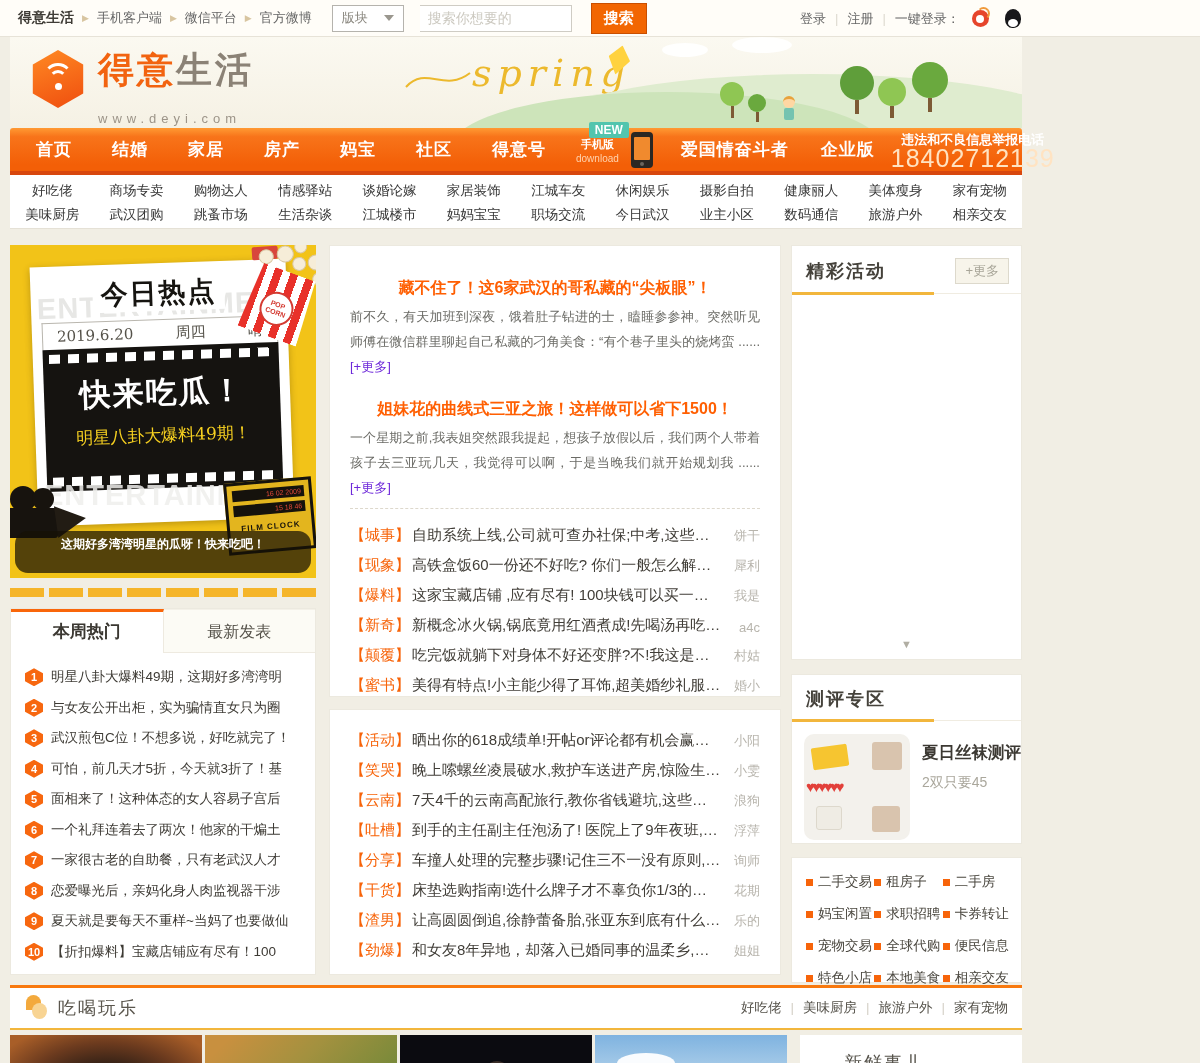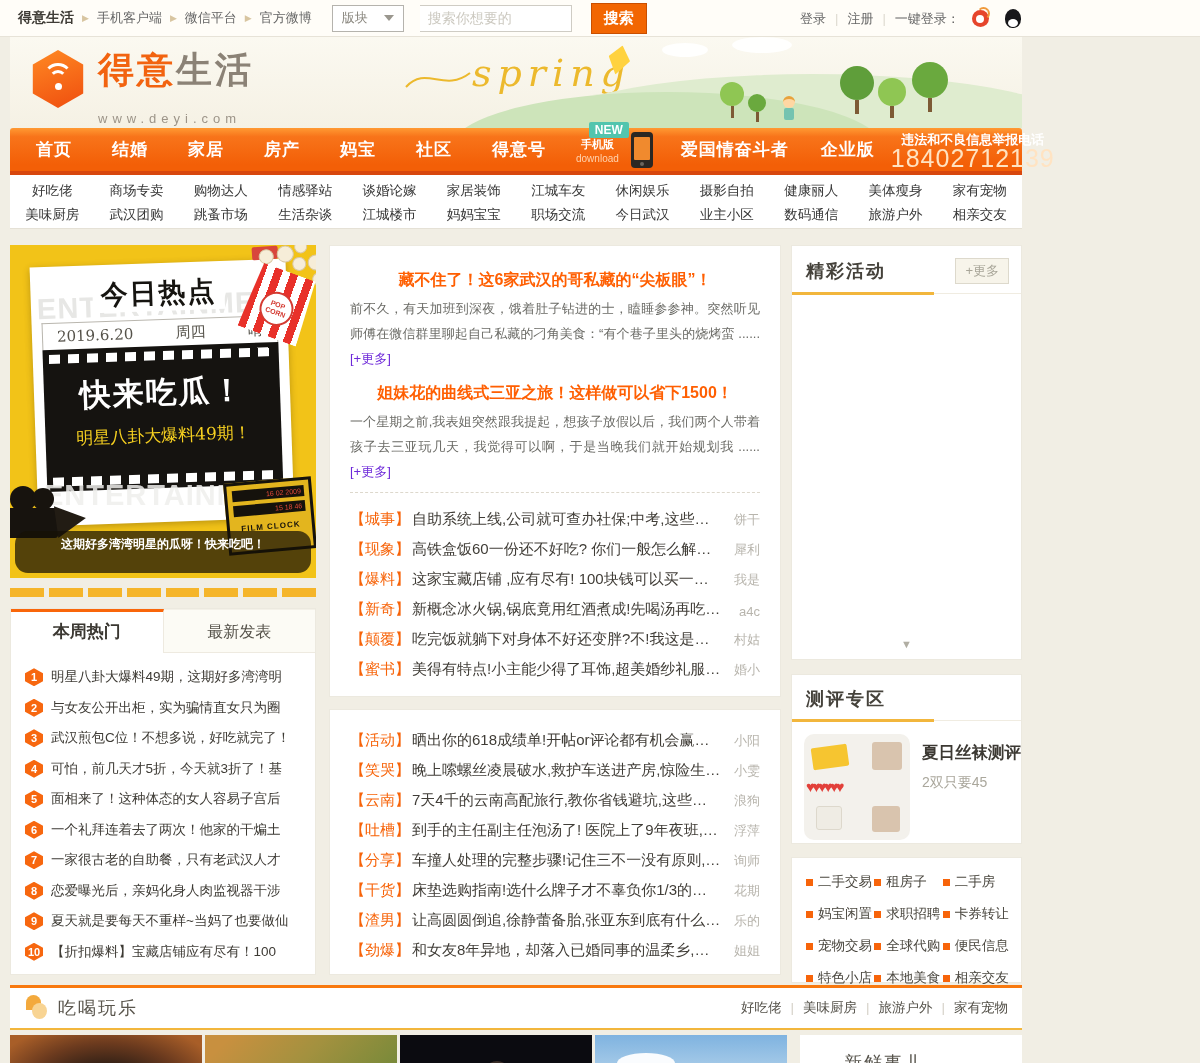--- a/index.html
+++ b/index.html
@@ -165,21 +165,21 @@
   #citylife-box { top:0; height:452px; padding:12px 20px 0; overflow:hidden; }
   #list2-box { top:464px; height:266px; padding:10px 20px 0; }
   .cl-header { display:flex; align-items:flex-end; gap:9px; width:fit-content; padding:2px 10px 6px 0; border-bottom:3px solid #f2b63c; }
   .cl-icon { position:relative; width:28px; height:26px; }
   .cl-icon::before { content:""; position:absolute; left:0; top:0; width:17px; height:17px; background:#f3a93c;
                      clip-path:polygon(50% 0,100% 28%,100% 72%,50% 100%,0 72%,0 28%); }
   .cl-icon::after { content:""; position:absolute; left:10px; top:8px; width:16px; height:16px; background:#f8d493;
                     clip-path:polygon(50% 0,100% 28%,100% 72%,50% 100%,0 72%,0 28%); }
   .cl-title { font-size:20px; font-weight:bold; color:#5c5952; letter-spacing:2px; line-height:24px; }
   .cl-sub { font-size:17px; color:#cbc8c0; line-height:22px; }
-  .feat-h { text-align:center; color:#ff5f02; font-weight:bold; font-size:16px; margin:12px 0 5px; cursor:pointer; white-space:nowrap; overflow:hidden; }
+  .feat-h { text-align:center; color:#ff5f02; font-weight:bold; font-size:16px; margin:20px 0 5px; cursor:pointer; white-space:nowrap; overflow:hidden; }
   .feat-p { color:#6b6b66; font-size:13px; line-height:25px; text-align:justify; }
   .feat-more { color:#6d28d9; cursor:pointer; }
   .post-list { margin-top:8px; border-top:1px dashed #ddd8cc; padding-top:6px; }
   .post-list.no-line { border-top:none; margin-top:0; padding-top:0; }
   .post-list li { display:flex; align-items:flex-end; height:30px; font-size:15px; white-space:nowrap; overflow:hidden; cursor:pointer; }
   .row-tag { color:#f7640a; flex:none; }
   .row-title { color:#403d37; flex:1; overflow:hidden; text-overflow:ellipsis; margin-left:2px; }
   .row-author { flex:none; color:#b8b5ad; font-size:13px; margin-left:12px; }
 
   

